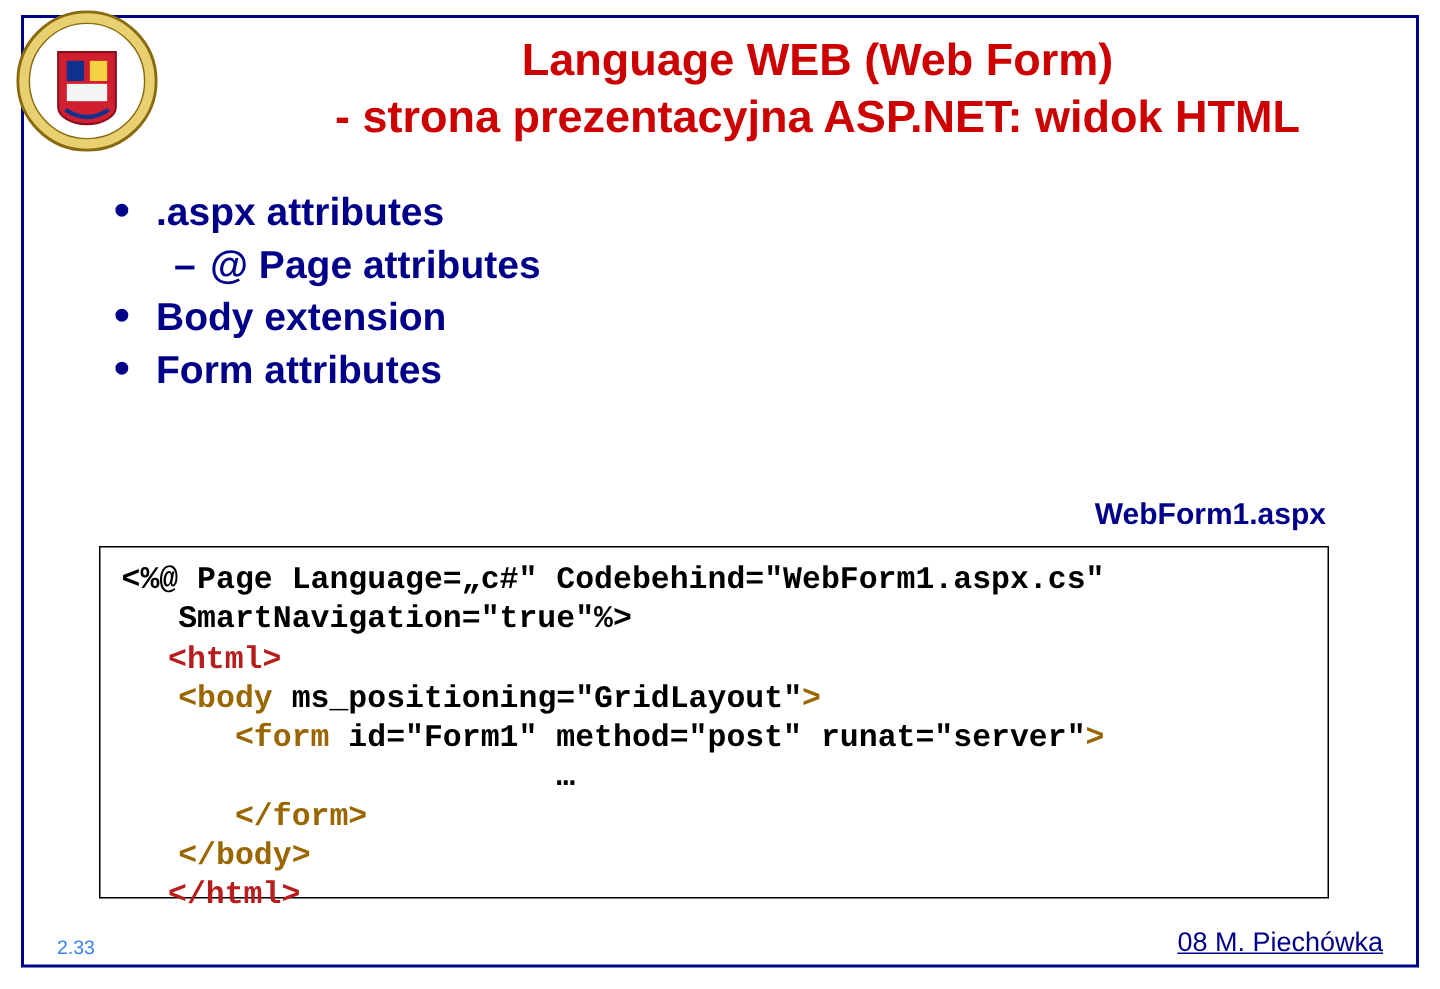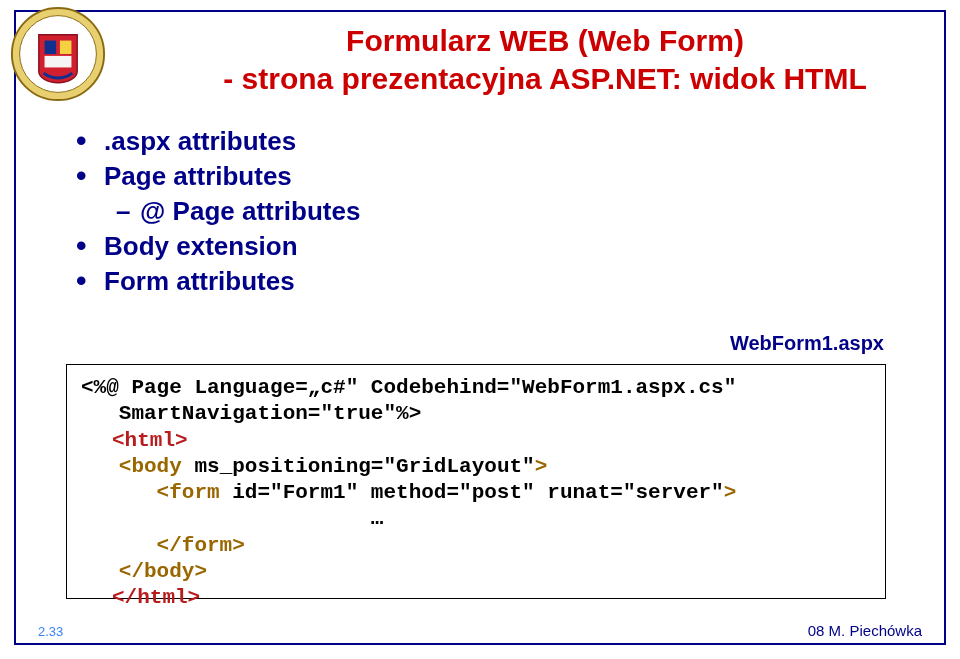--- a/index.html
+++ b/index.html
@@ -122,21 +122,22 @@
     left: 22px;
     bottom: 4px;
     color: #3b82f6;
     font-size: 13px;
   }
   .footer-right {
     position: absolute;
     right: 22px;
     bottom: 4px;
     color: #000088;
-    font-size: 15px;
+    font-size: 18px;
+    text-decoration: underline;
   }
 </style>
 </head>
 <body>
 
 <div class="slide">
   <div class="frame">
 
     <div class="crest">
       <svg viewBox="0 0 100 100">
@@ -144,28 +145,27 @@
         <circle cx="50" cy="50" r="40" fill="#ffffff" stroke="#8a6a10" stroke-width="1"></circle>
         <path d="M30 30 h40 v38 a20 12 0 0 1 -40 0 z" fill="#d02030" stroke="#8a1020" stroke-width="1.5"></path>
         <rect x="36" y="36" width="12" height="14" fill="#103090"></rect>
         <rect x="52" y="36" width="12" height="14" fill="#f5d040"></rect>
         <rect x="36" y="52" width="28" height="12" fill="#f5f5f5"></rect>
         <path d="M35 70 q15 10 30 0" stroke="#103090" stroke-width="3" fill="none"></path>
       </svg>
     </div>
 
     <div class="title">
-      <span>Formularz WEB (Web Form)</span><br>
+      <span>Language WEB (Web Form)</span><br>
       <span>- strona prezentacyjna ASP.NET: widok HTML</span>
     </div>
 
     <div class="bullets">
       <ul>
         <li class="l1">.aspx attributes</li>
-        <li class="l1">Page attributes</li>
         <li class="l2">@ Page attributes</li>
         <li class="l1">Body extension</li>
         <li class="l1">Form attributes</li>
       </ul>
     </div>
 
     <div class="label-right">WebForm1.aspx</div>
 
     <div class="codebox-shadow"></div>
     <div class="codebox">

